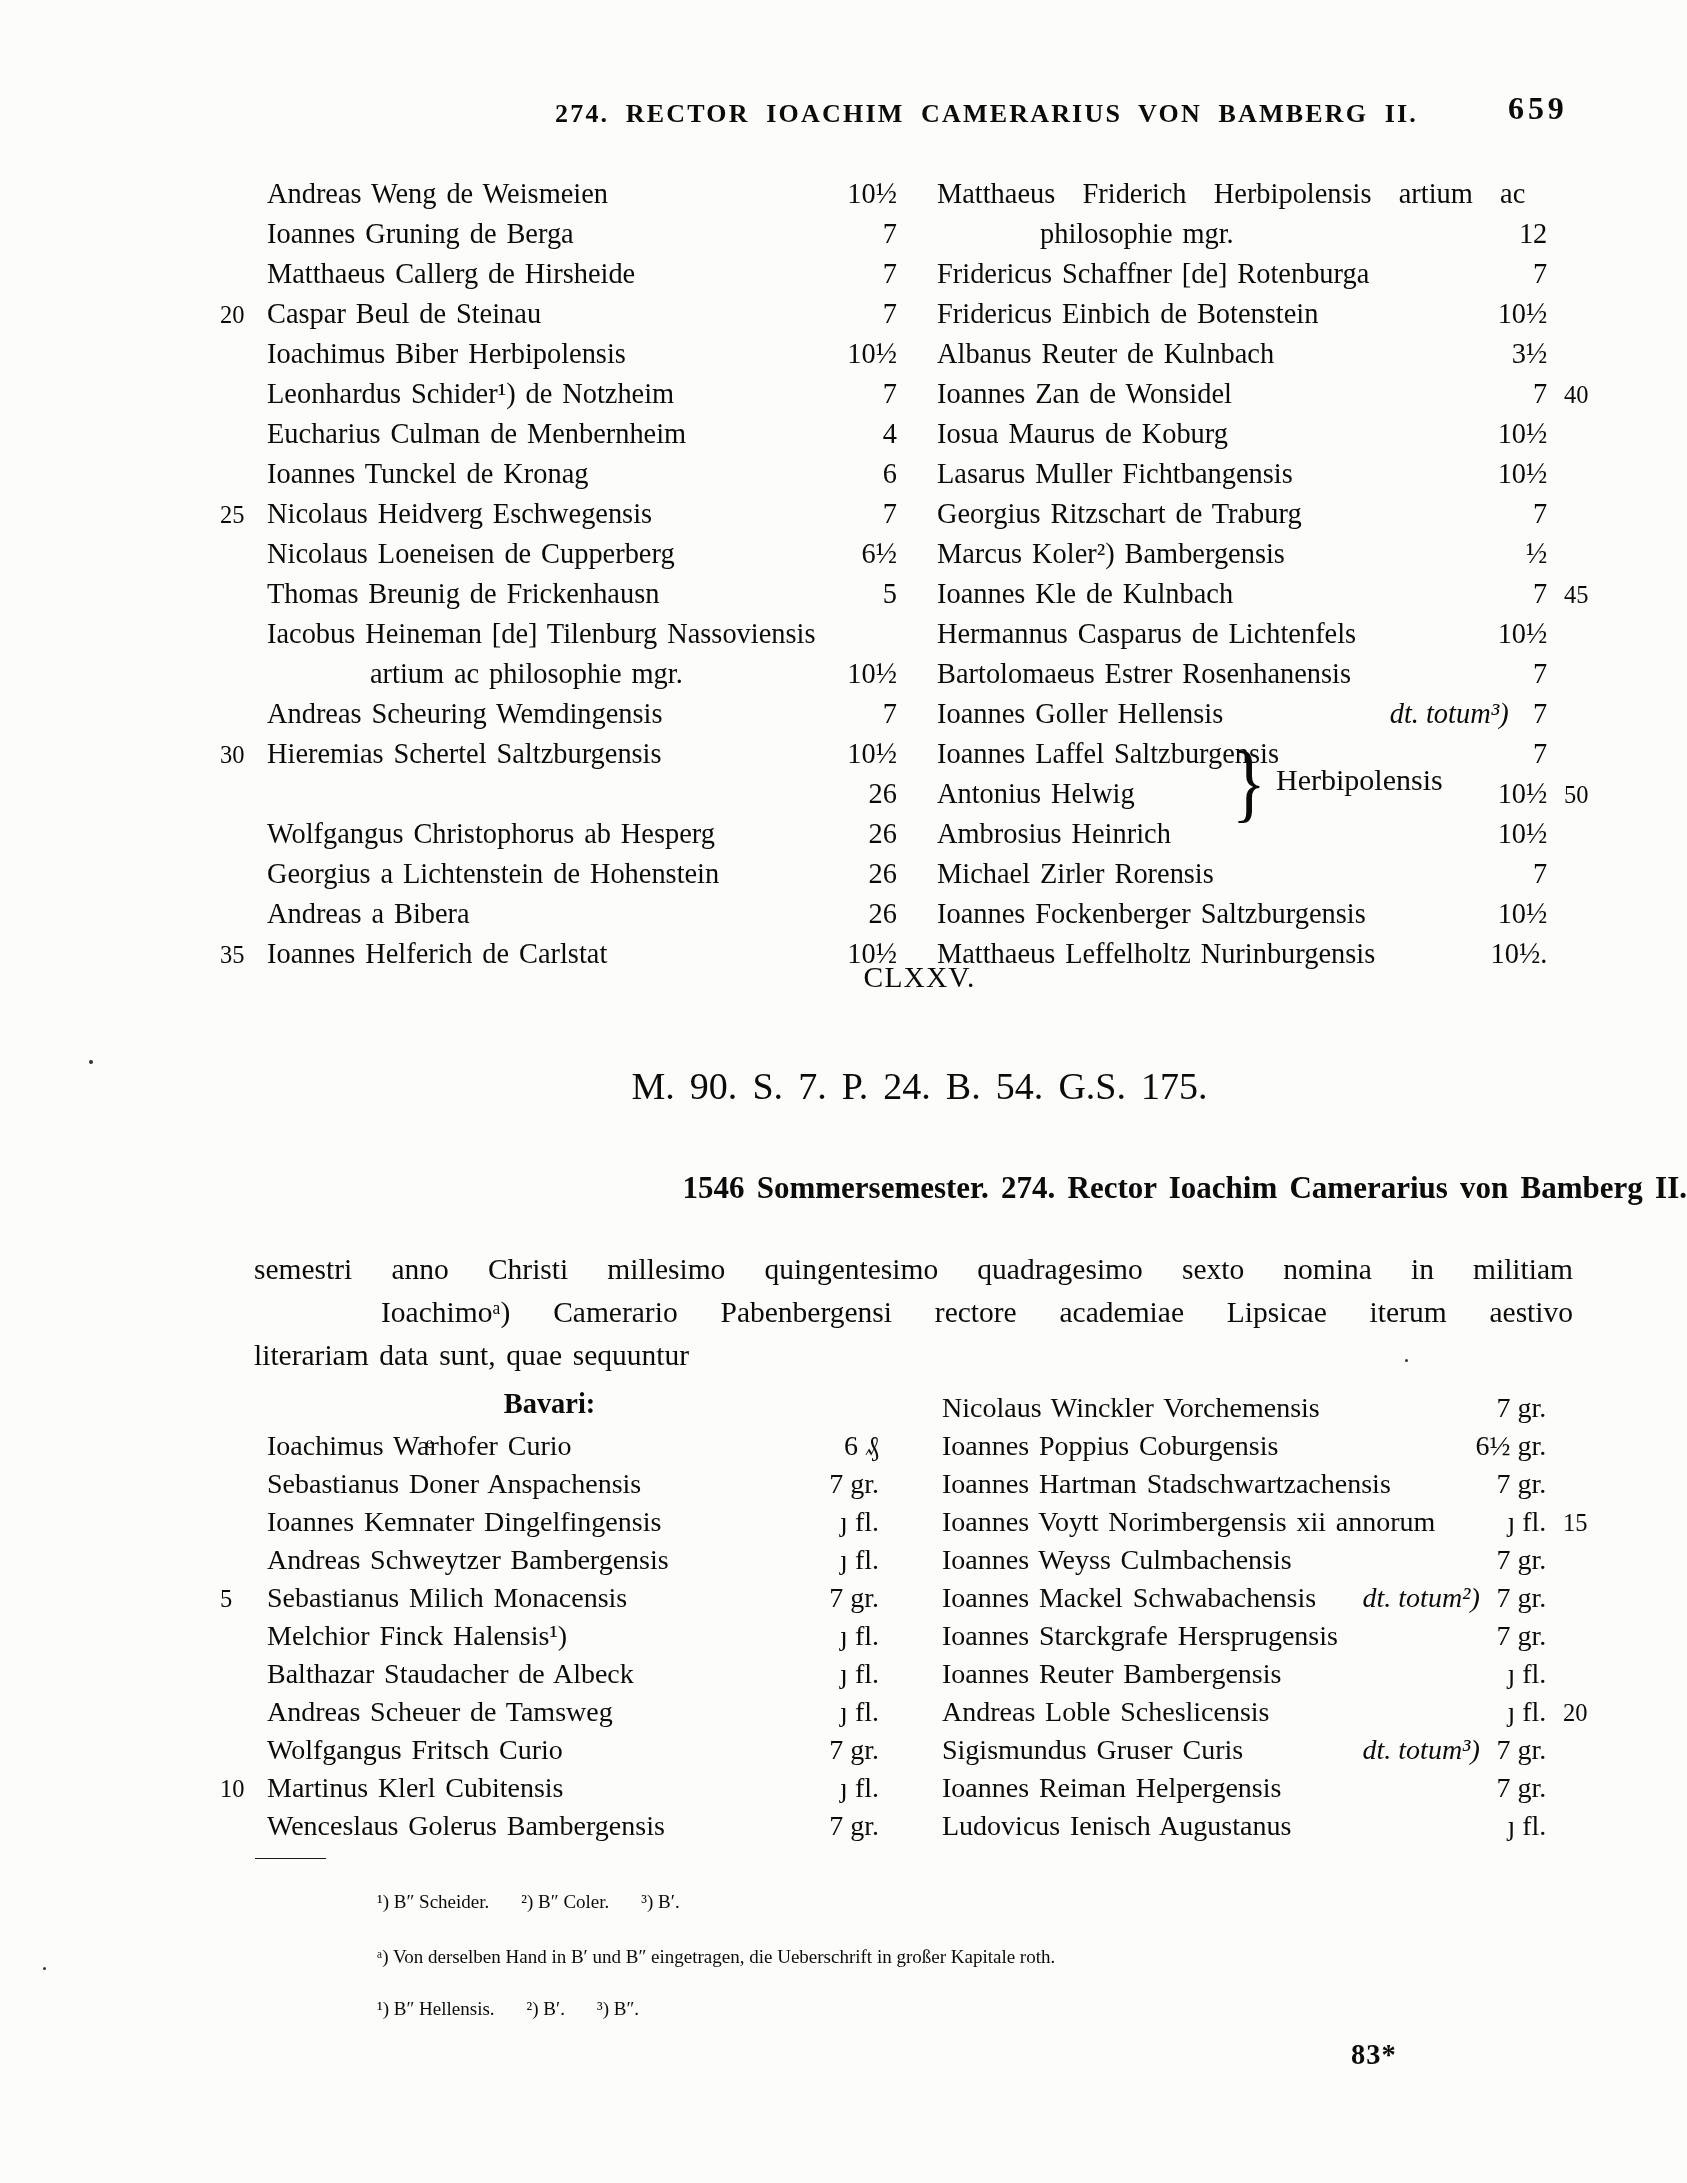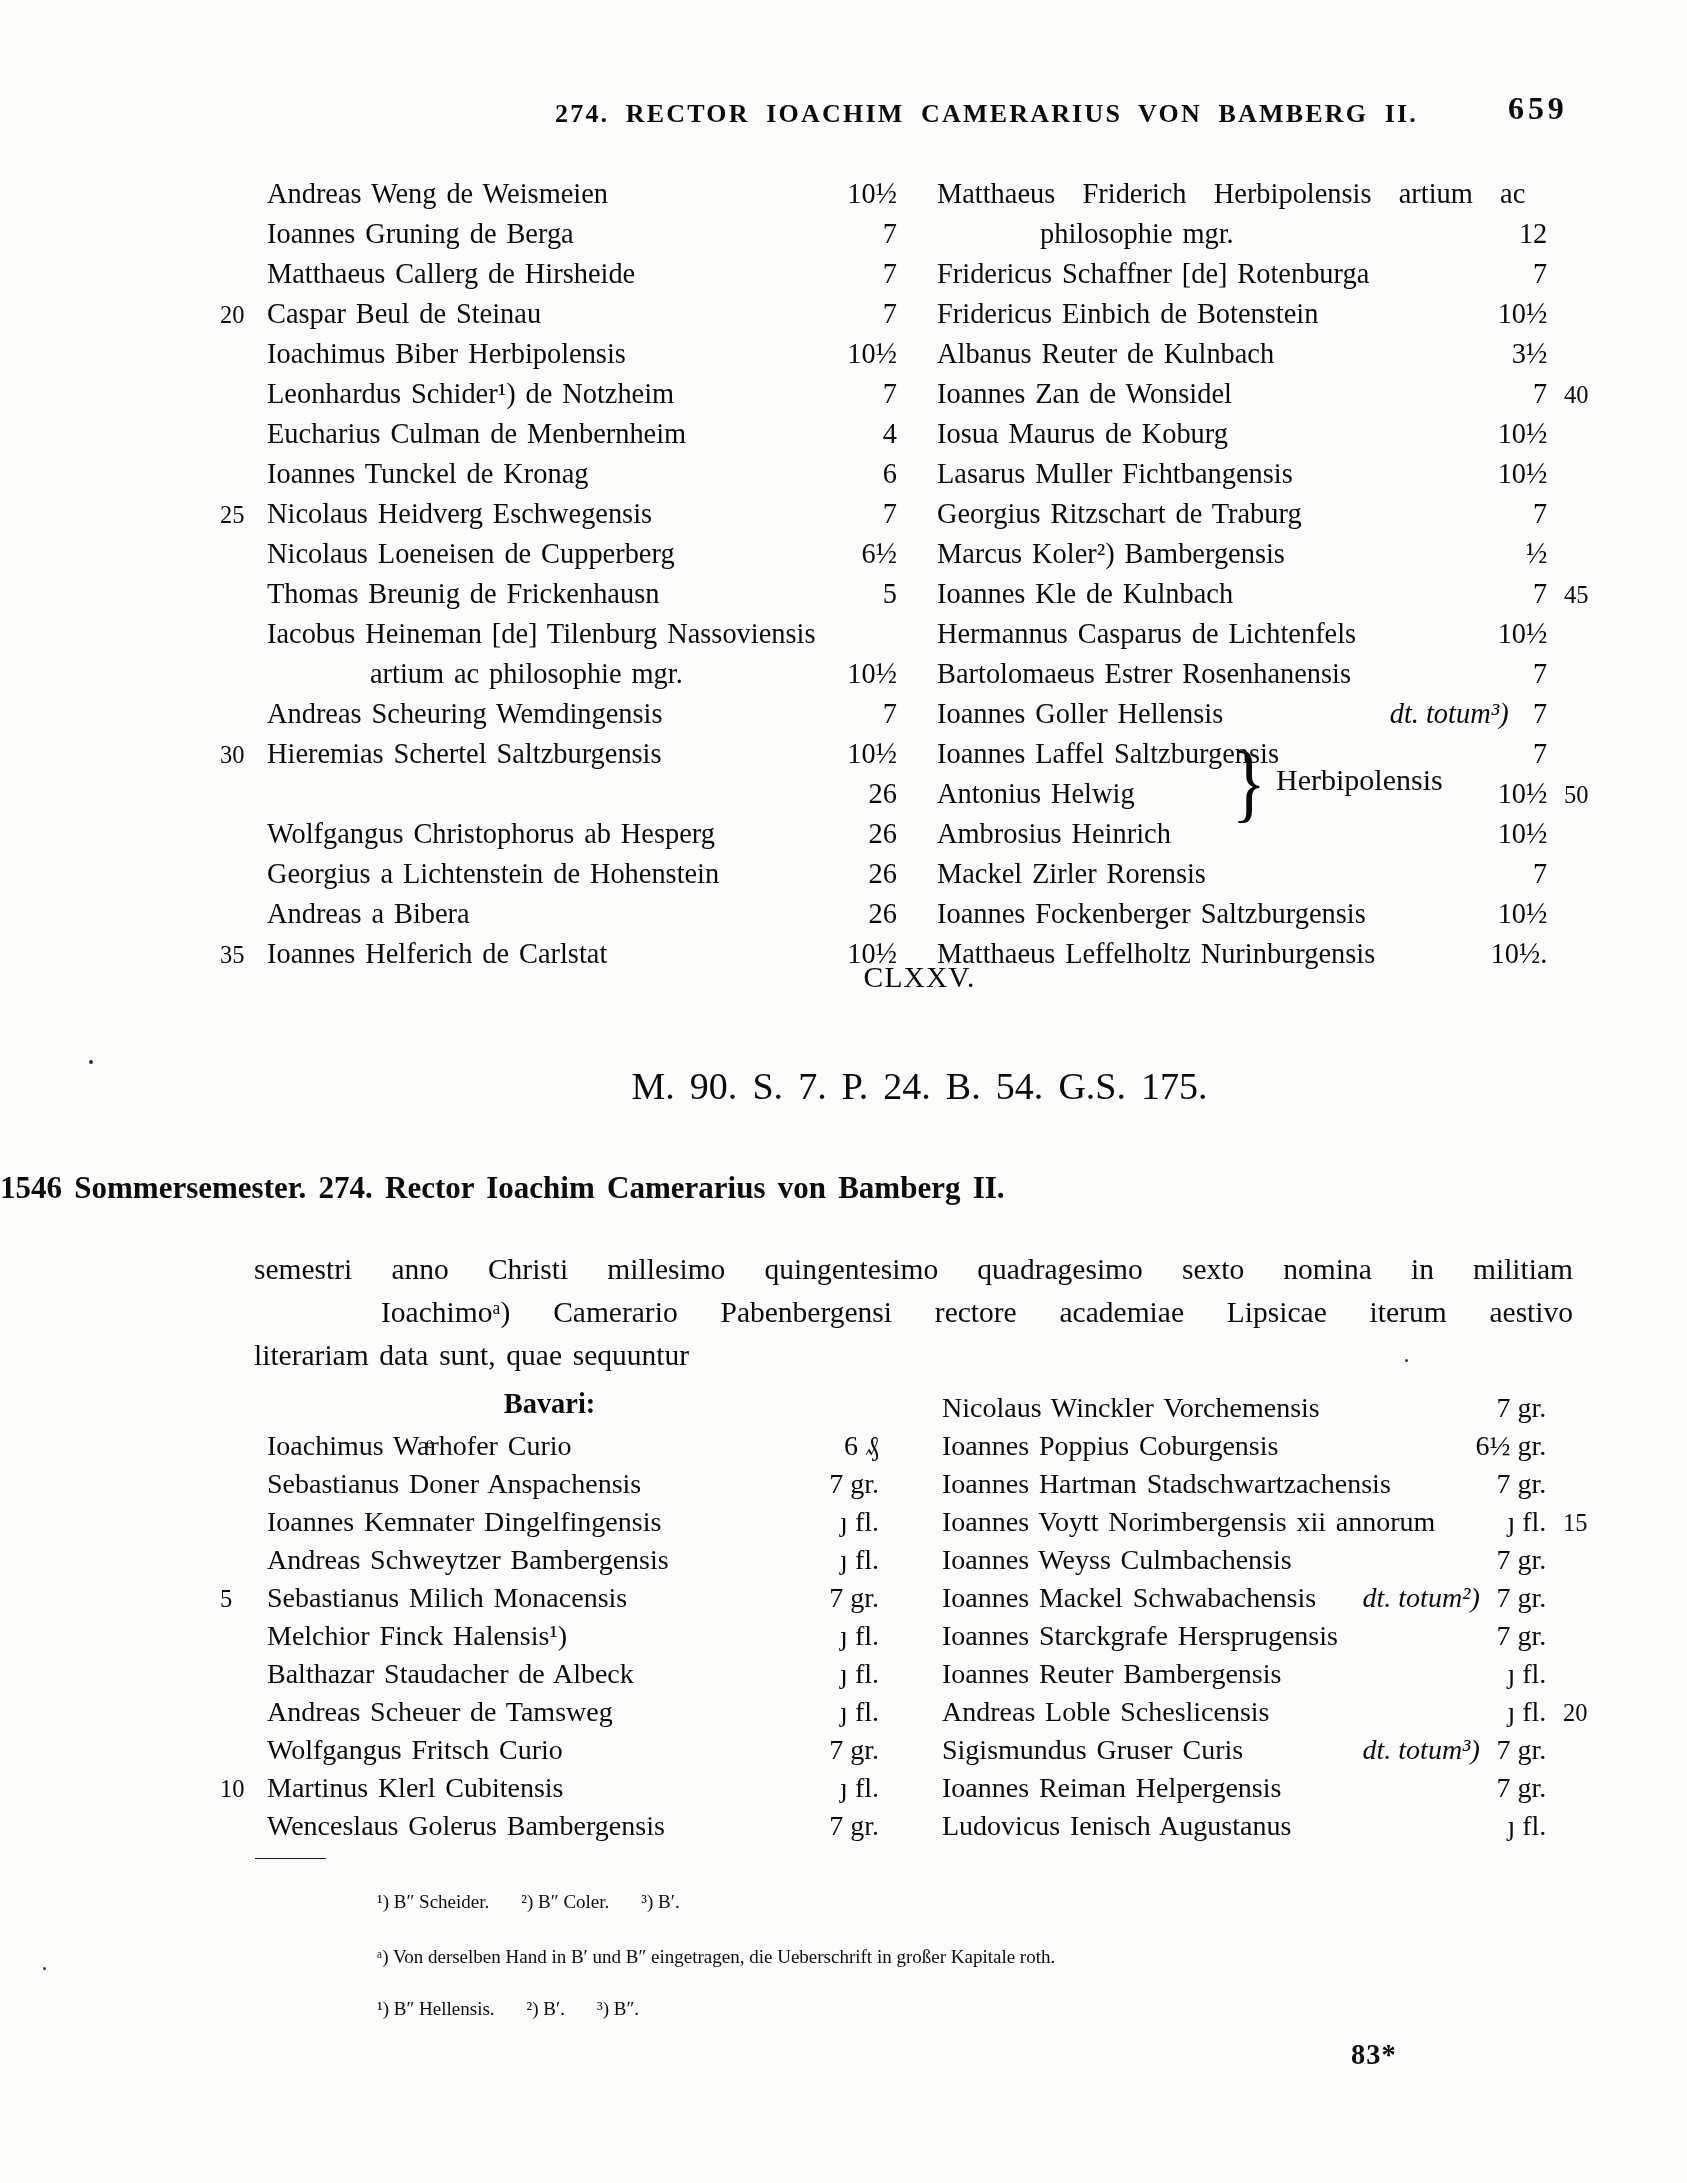--- a/index.html
+++ b/index.html
@@ -41,21 +41,21 @@
     font-size:74px; line-height:89px; transform:scaleY(1.18) scaleX(.95);
     transform-origin:center; font-weight:400;
   }
   .brace-label{position:absolute; left:339px; top:592px; font-size:30px; line-height:28.4px;}
   
   .center-line{position:absolute; left:245px; width:1349px; text-align:center; white-space:nowrap;}
   #roman-total{top:961px; font-size:29.5px; letter-spacing:1.1px;}
   #sources-line{top:1064px; font-size:38px; word-spacing:5.6px;}
   
   .section-heading{
-    position:absolute; left:0; top:1170px; width:1687px; text-align:left;
+    position:absolute; left:0; top:1170px; width:1687px; text-align:right;
     font-size:31px; font-weight:700; word-spacing:4.5px; white-space:nowrap;
   }
   .paragraph{position:absolute; left:254px; top:1248px; width:1319px; font-size:29.5px; line-height:43px; word-spacing:3.3px;}
   .paragraph .pline{text-align:justify; text-align-last:justify;}
   .paragraph .pline.first{padding-left:127px;}
   .paragraph .pline.last{text-align:left; text-align-last:left;}
   
   .bavari-heading{position:absolute; left:220px; top:1388px; width:659px; text-align:center;
     font-size:28.4px; font-weight:700;}
   
@@ -302,21 +302,21 @@
         <span class="value">10½</span>
         <span class="rnum">50</span>
       </div>
       <div class="row">
         <span class="name">Ambrosius Heinrich</span>
         <span class="sp"></span>
         <span class="value">10½</span>
         <span class="rnum"></span>
       </div>
       <div class="row">
-        <span class="name">Mackel Zirler Rorensis</span>
+        <span class="name">Michael Zirler Rorensis</span>
         <span class="sp"></span>
         <span class="value">7</span>
         <span class="rnum"></span>
       </div>
       <div class="row">
         <span class="name">Ioannes Fockenberger Saltzburgensis</span>
         <span class="sp"></span>
         <span class="value">10½</span>
         <span class="rnum"></span>
       </div>

